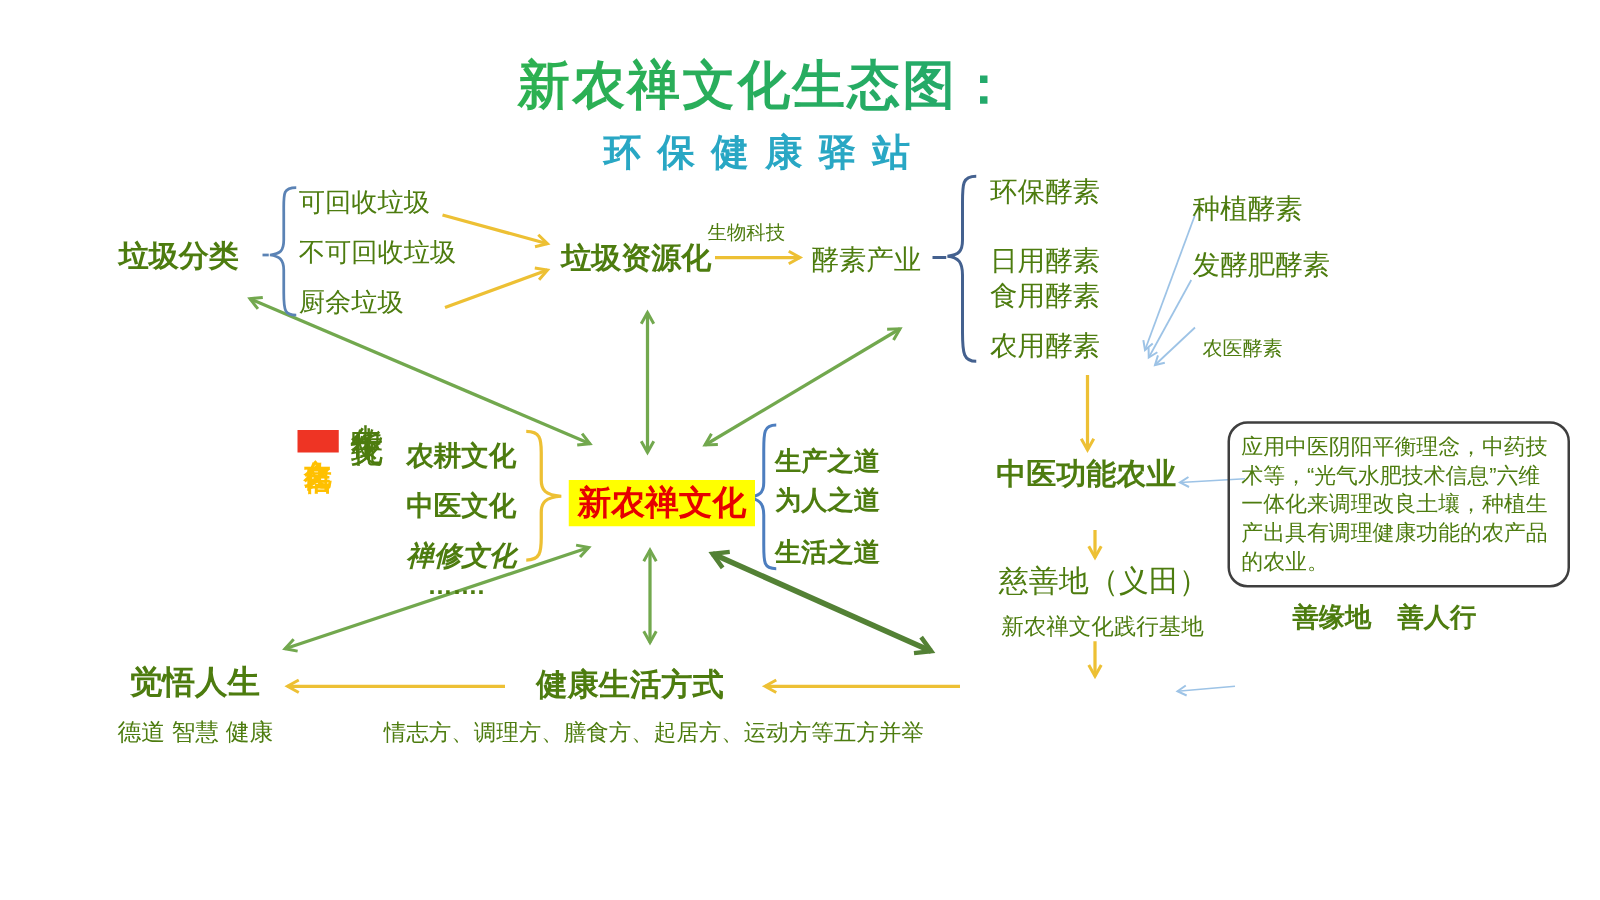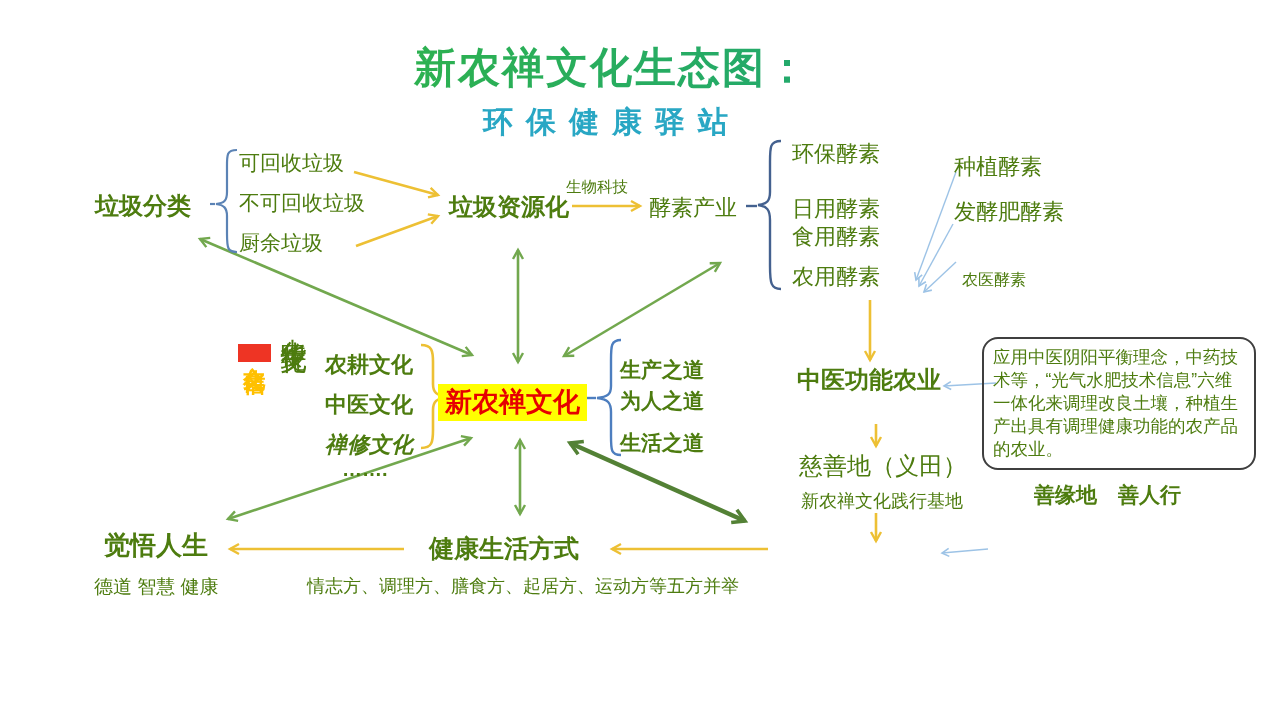--- a/index.html
+++ b/index.html
@@ -116,21 +116,21 @@
   <div class="n" style="left:962px;top:247px;font-size:16px;margin-top:24px;">农医酵素</div>
 
   <div class="n b" style="left:797px;top:366px;font-size:24px;">中医功能农业</div>
   <div class="n" style="left:799px;top:452px;font-size:24px;">慈善地（义田）</div>
 
   <div class="n note" style="left:982px;top:337px;width:252px;">应用中医阴阳平衡理念，中药技术等，“光气水肥技术信息”六维一体化来调理改良土壤，种植生产出具有调理健康功能的农产品的农业。</div>
   <div class="n" style="left:801px;top:491px;font-size:18px;">新农禅文化践行基地</div>
   <div class="n b" style="left:1034px;top:483px;font-size:21px;">善缘地　善人行</div>
 
 
-  <div class="n center-box" style="left:438px;top:384px;">新农禅文化</div>
+  <div class="n center-box" style="left:455px;top:384px;">新农禅文化</div>
 
   <div class="n vtext conf-box" style="left:238px;top:344px;">文化自信</div>
   <div class="n vtext trad" style="left:278px;top:318px;">中华传统文化</div>
   <div class="n b" style="left:325px;top:352px;font-size:22px;">农耕文化</div>
   <div class="n b" style="left:325px;top:392px;font-size:22px;">中医文化</div>
   <div class="n b" style="left:325px;top:432px;font-size:22px;font-style:italic;">禅修文化</div>
   <div class="n b" style="left:342px;top:458px;font-size:20px;">…….</div>
 
   <div class="n b" style="left:620px;top:358px;font-size:21px;">生产之道</div>
   <div class="n b" style="left:620px;top:389px;font-size:21px;">为人之道</div>

